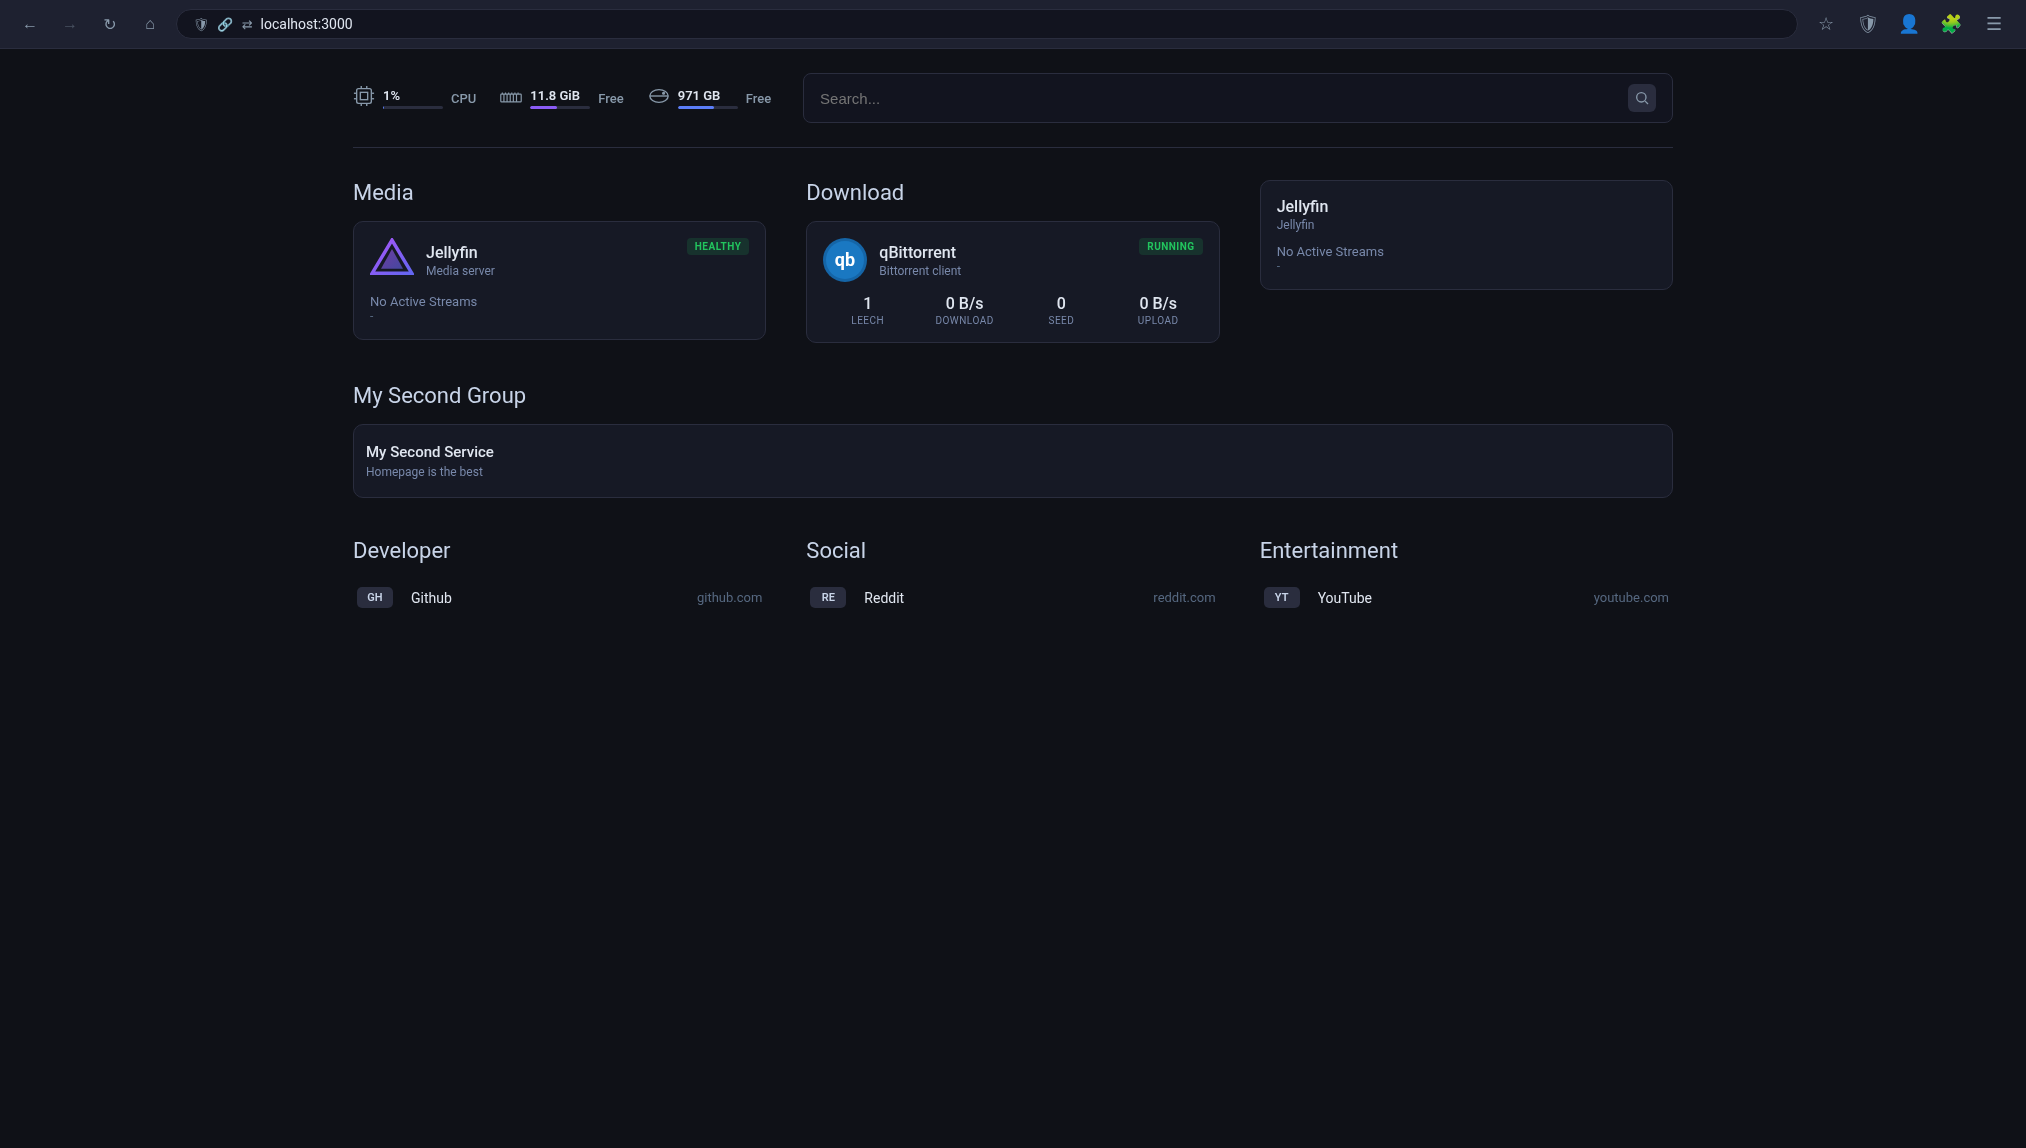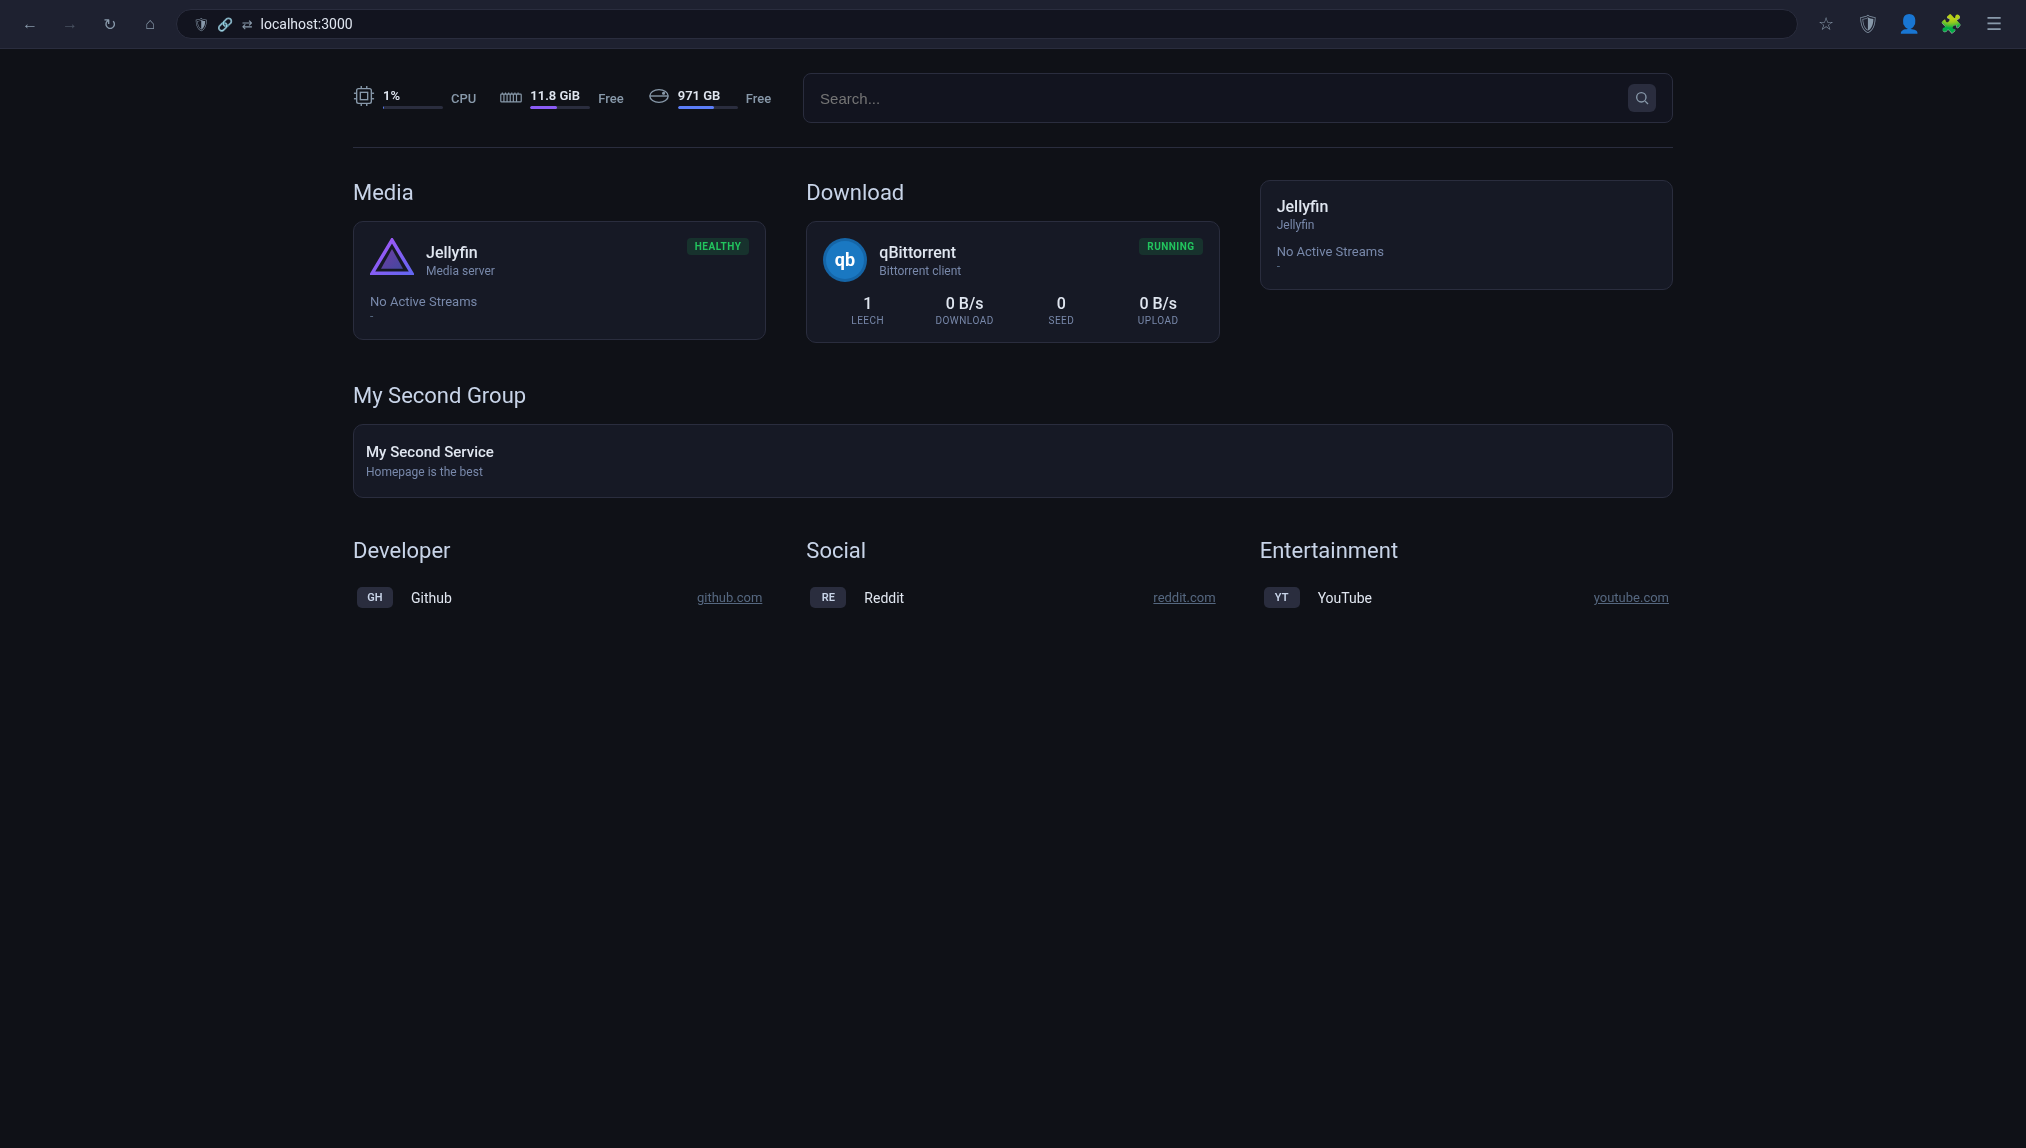--- a/index.html
+++ b/index.html
@@ -314,21 +314,20 @@
       text-align: center;
     }
     .bookmark-name {
       font-size: 14px;
       color: #e0e6f0;
       flex: 1;
     }
     .bookmark-url {
       font-size: 13px;
       color: #566880;
-      text-decoration: underline;
     }
 
     
     .jellyfin-icon svg {
       width: 44px;
       height: 44px;
     }
   </style>
 </head>
 <body>

